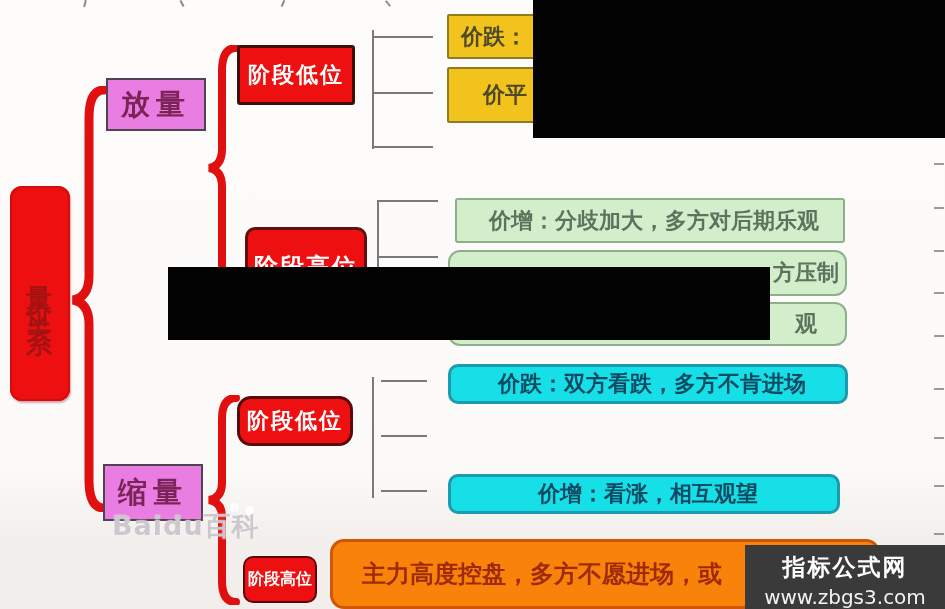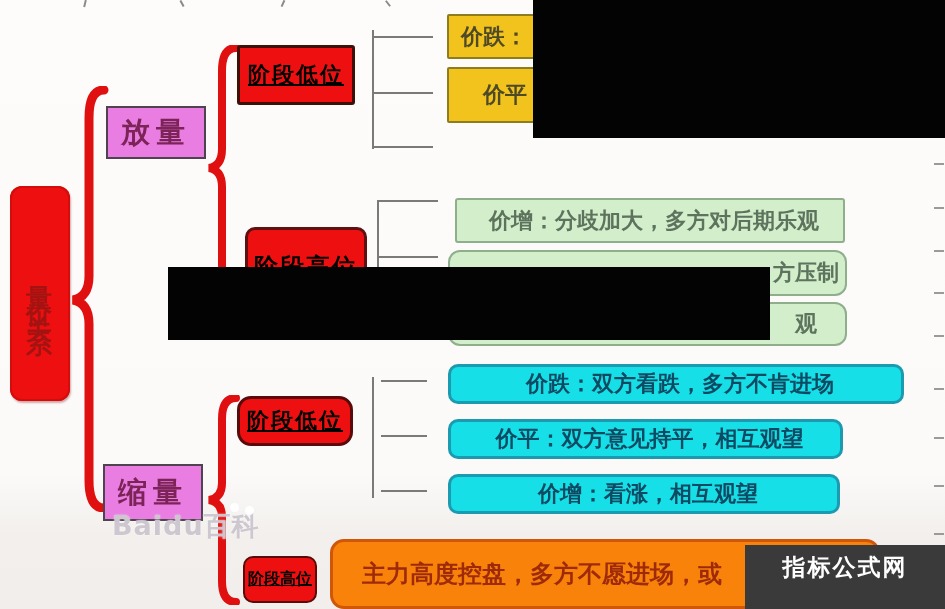--- a/index.html
+++ b/index.html
@@ -20,23 +20,22 @@
     font-family:"DejaVu Serif","Liberation Serif",serif;
   }
   
   .pink{
     background:#e97de1;border:2px solid #4f4350;color:#7c2358;
     font-size:29px;letter-spacing:6px;
     font-family:"DejaVu Serif","Liberation Serif",serif;
   }
   
   .redbox{
-    background:#ee1010;color:#000000;font-size:22px;letter-spacing:2px;
+    background:#ee1010;color:#ffffff;font-size:22px;letter-spacing:2px;
     font-family:"DejaVu Serif","Liberation Serif",serif;
-    text-decoration:underline;
   }
   .rb1{border:3px solid #401008;border-radius:3px;}
   .rb2{border:3px solid #601010;border-radius:10px;font-size:24px;}
   .rb3{border:3px solid #5a0a0a;border-radius:14px;}
   .rb4{border:2px solid #5a0a0a;border-radius:10px;font-size:16px;letter-spacing:0;}
   
   .leaf{
     font-family:"DejaVu Serif","Liberation Serif",serif;
     font-weight:bold;display:flex;align-items:center;padding-left:8px;
   }
@@ -73,21 +72,21 @@
   <div class="abs topmark" style="left:181px;transform:rotate(-28deg);"></div>
   <div class="abs topmark" style="left:282px;transform:rotate(24deg);"></div>
   <div class="abs topmark" style="left:387px;transform:rotate(-38deg);"></div>
 
   <div class="abs node root" style="left:10px;top:186px;width:60px;height:215px;">量价关系</div>
 
   <svg class="abs" style="left:68px;top:86px;" width="42" height="426" viewBox="0 0 42 426">
     <path d="M 36 4 Q 21 4 21 32 L 21 190 Q 21 211 5 214 Q 21 217 21 238 L 21 394 Q 21 422 36 422" fill="none" stroke="#e01010" stroke-width="9" stroke-linecap="round"></path>
   </svg>
 
-  <div class="abs node pink" style="left:106px;top:78px;width:100px;height:53px;margin-top:28px;">放量</div>
+  <div class="abs node pink" style="left:106px;top:78px;width:100px;height:53px;">放量</div>
   <div class="abs node pink" style="left:103px;top:464px;width:100px;height:57px;">缩量</div>
 
   <svg class="abs" style="left:206px;top:45px;" width="34" height="246" viewBox="0 0 34 246">
     <path d="M 30 3 Q 16 3 16 26 L 16 104 Q 16 121 3 123 Q 16 125 16 142 L 16 220 Q 16 243 30 243" fill="none" stroke="#e01010" stroke-width="8" stroke-linecap="round"></path>
   </svg>
   <svg class="abs" style="left:206px;top:395px;" width="34" height="210" viewBox="0 0 34 210">
     <path d="M 30 3 Q 16 3 16 24 L 16 88 Q 16 103 3 105 Q 16 107 16 122 L 16 186 Q 16 207 30 207" fill="none" stroke="#e01010" stroke-width="8" stroke-linecap="round"></path>
   </svg>
 
   <div class="abs node redbox rb1" style="left:237px;top:45px;width:118px;height:60px;">阶段低位</div>
@@ -110,22 +109,21 @@
   <div class="abs gline" style="left:381px;top:435px;width:46px;height:2px;"></div>
   <div class="abs gline" style="left:381px;top:490px;width:46px;height:2px;"></div>
 
   <div class="abs leaf yellow" style="left:447px;top:14px;width:406px;height:45px;padding-left:12px;">价跌：</div>
   <div class="abs leaf yellow" style="left:447px;top:67px;width:406px;height:56px;padding-left:34px;">价平：</div>
 
   <div class="abs leaf green" style="left:455px;top:198px;width:390px;height:45px;border-radius:3px;justify-content:center;">价增：分歧加大，多方对后期乐观</div>
   <div class="abs leaf green" style="left:448px;top:250px;width:399px;height:46px;border-radius:12px;justify-content:flex-end;padding-right:6px;">方压制</div>
   <div class="abs leaf green" style="left:448px;top:302px;width:399px;height:44px;border-radius:12px;justify-content:flex-end;padding-right:28px;">观</div>
 
-  <div class="abs leaf cyan" style="left:448px;top:364px;width:456px;height:40px;">价跌：双方看跌，多方不肯进场</div>
-  <div class="abs leaf cyan" style="left:448px;top:419px;width:395px;height:40px;">价平：双方意见持平，相互观望</div>
+  <div class="abs leaf cyan" style="left:448px;top:364px;width:400px;height:40px;">价跌：双方看跌，多方不肯进场</div>
   <div class="abs leaf cyan" style="left:448px;top:474px;width:392px;height:40px;">价增：看涨，相互观望</div>
 
   <div class="abs orange" style="left:330px;top:539px;width:550px;height:70px;padding-left:29px;">主力高度控盘，多方不愿进场，或</div>
 
   <div class="abs edge-dash" style="top:163px;"></div>
   <div class="abs edge-dash" style="top:207px;"></div>
   <div class="abs edge-dash" style="top:250px;"></div>
   <div class="abs edge-dash" style="top:292px;"></div>
   <div class="abs edge-dash" style="top:335px;"></div>
   <div class="abs edge-dash" style="top:388px;"></div>
@@ -135,15 +133,16 @@
 
   <div class="abs baidu" style="left:112px;top:508px;">Baidu百科</div>
   <div class="abs dot" style="left:230px;top:503px;"></div>
   <div class="abs dot" style="left:245px;top:506px;"></div>
 
   <div class="abs redact" style="left:533px;top:0;width:412px;height:138px;"></div>
   <div class="abs redact" style="left:168px;top:267px;width:602px;height:73px;"></div>
 
   <div class="abs sitebox" style="left:745px;top:545px;width:200px;height:64px;">
     <div class="l1">指标公式网</div>
+    <div class="l2">www.zbgs3.com</div>
   </div>
 
 </div>
 
 </body></html>

